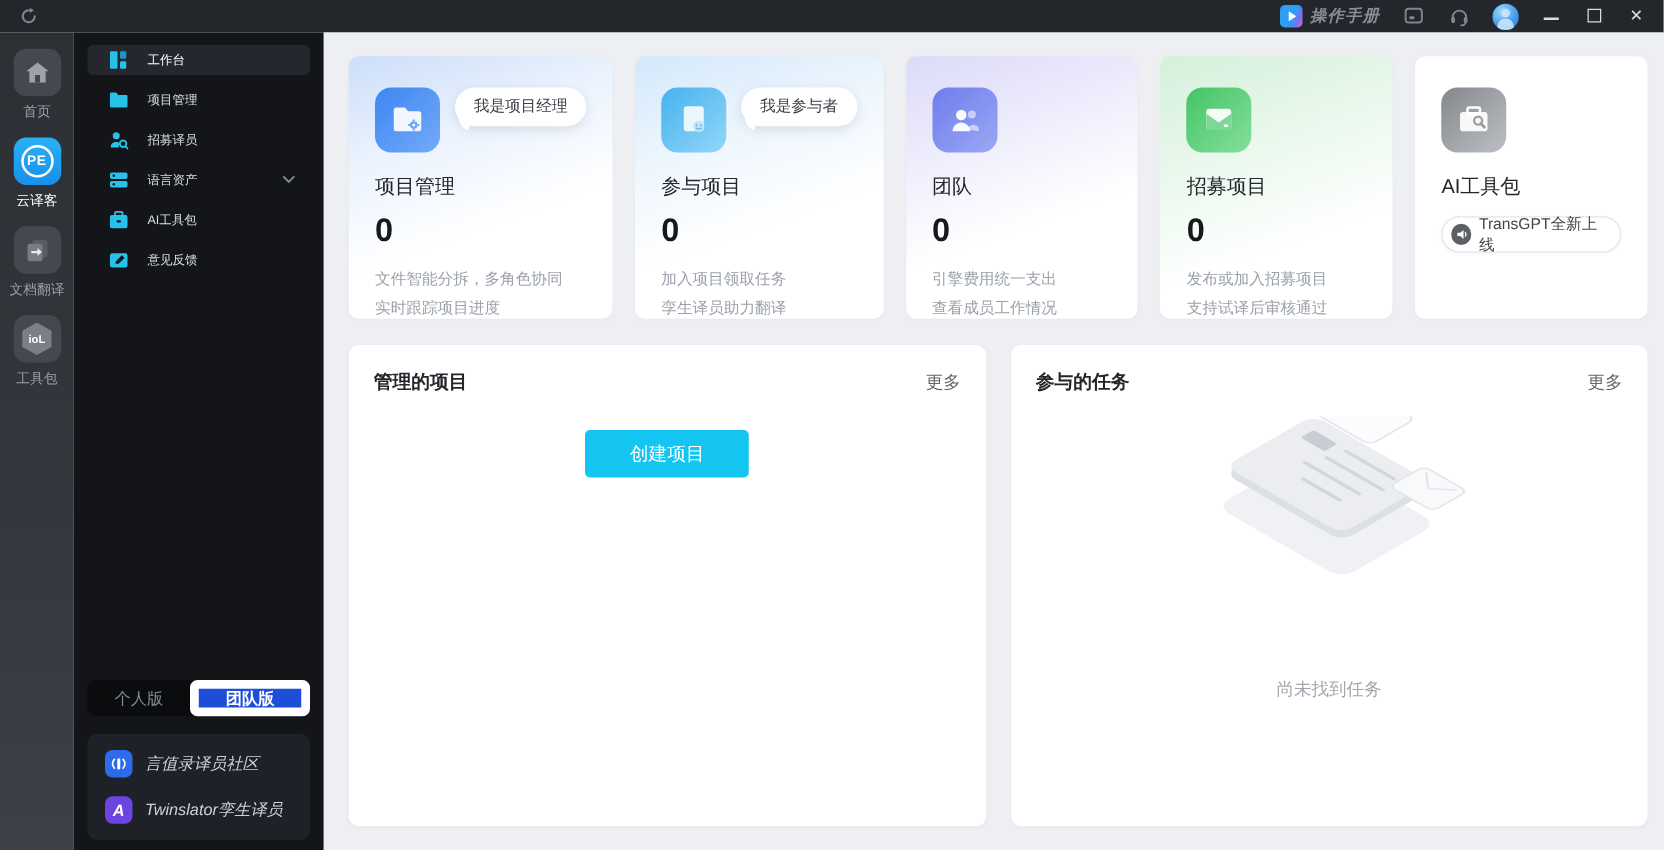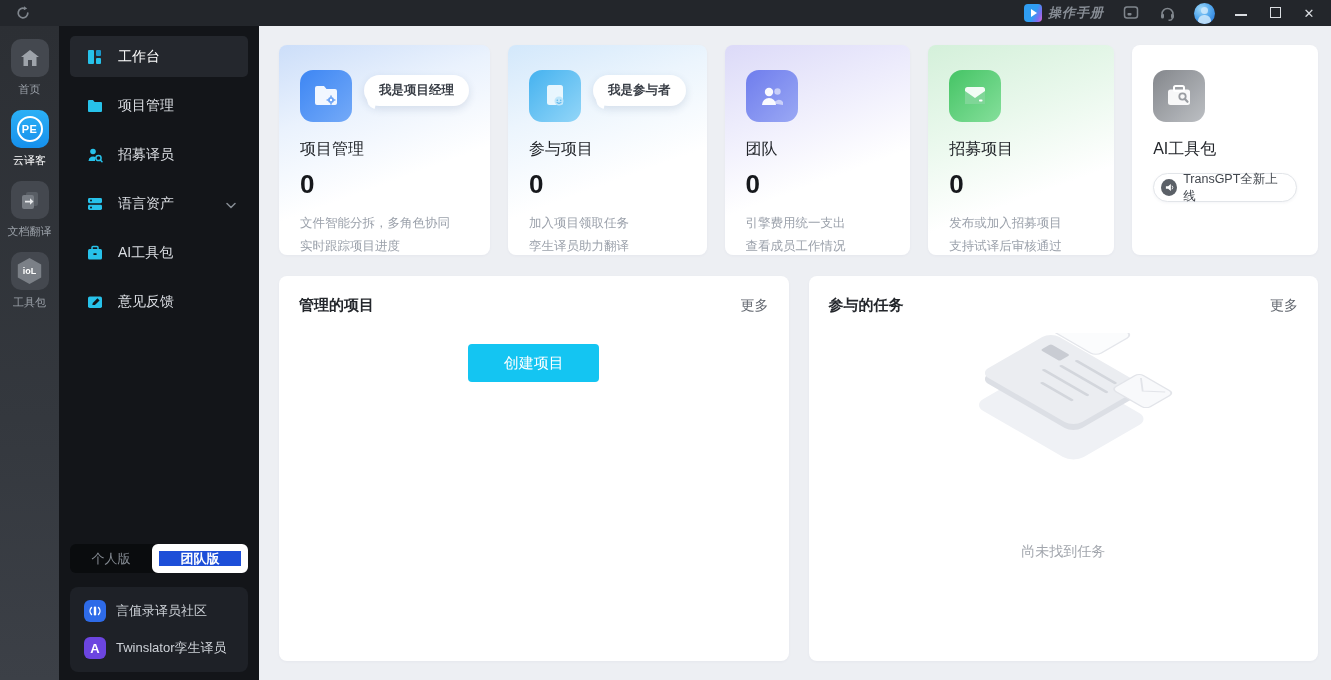--- a/index.html
+++ b/index.html
@@ -39,45 +39,45 @@
   .rail-tile.active { background:linear-gradient(180deg,#2bb0f6,#1690ec); }
   .rail-label { font-size:11px; color:#9aa0a8; margin-top:5px; white-space:nowrap; }
   .rail-item.active .rail-label { color:#ffffff; }
   .pe-logo { width:26px; height:26px; border-radius:50%; border:2.5px solid #fff; color:#fff;
     font-size:11px; font-weight:bold; display:flex; align-items:center; justify-content:center; letter-spacing:.5px; }
   .hex { width:26px; height:26px; background:#7b8087; clip-path:polygon(50% 0,95% 25%,95% 75%,50% 100%,5% 75%,5% 25%);
     display:flex; align-items:center; justify-content:center; color:#fff; font-size:9px; font-weight:bold; }
 
   
   .sidebar { width:200px; flex:0 0 200px; background:#131519; display:flex; flex-direction:column; padding:10px 11px 8px; }
-  .menu-item { height:41px; border-radius:5px; display:flex; align-items:center; padding:0 12px 0 17px;
-    margin-bottom:8px; cursor:pointer; color:#dbdee3; font-size:14px; }
+  .menu-item { height:24px; border-radius:5px; display:flex; align-items:center; padding:0 12px 0 17px;
+    margin-bottom:8px; cursor:pointer; color:#dbdee3; font-size:10px; }
   .menu-item.active { background:#24272d; color:#ffffff; }
   .menu-icon { width:16px; height:16px; margin-right:15px; flex:0 0 16px; }
   .menu-chevron { margin-left:auto; }
   .sidebar-bottom { margin-top:auto; }
   .edition-toggle { height:29px; background:#0a0c0e; border-radius:6px; display:flex; margin-bottom:14px; }
   .edition-opt { flex:1; display:flex; align-items:center; justify-content:center; font-size:13px; color:#868c94; cursor:pointer; }
   .edition-opt.selected { background:#1d4ed8; border:7px solid #ffffff; border-radius:6px; color:#fff; font-weight:bold; }
   .links-card { background:#1e2127; border-radius:8px; padding:13px 14px; display:flex; flex-direction:column; gap:15px; }
-  .link-row { display:flex; align-items:center; gap:10px; cursor:pointer; }
+  .link-row { display:flex; align-items:center; gap:10px; cursor:pointer;font-style:italic; }
   .link-icon { width:22px; height:22px; border-radius:6px; display:flex; align-items:center; justify-content:center; flex:0 0 22px; }
   .link-icon.blue { background:#2e6be8; }
   .link-icon.purple { background:#6c45e0; color:#fff; font-size:13px; font-weight:bold; }
   .link-label { font-size:13px; color:#ced2d8; }
 
   
   .main { flex:1; background:#edeff3; padding:19px 13px 19px 20px; display:flex; flex-direction:column; min-width:0; }
   .cards { display:flex; gap:18px; height:210px; flex:0 0 210px; }
   .card { flex:1; border-radius:8px; background:#fff; padding:25px 21px 0; box-shadow:0 1px 3px rgba(40,60,90,.04); cursor:pointer; }
   .card.g-blue   { background:linear-gradient(160deg,#ccdef9 0%,#eaf2fd 30%,#ffffff 62%); }
   .card.g-cyan   { background:linear-gradient(160deg,#d3e8fb 0%,#ecf5fd 30%,#ffffff 62%); }
   .card.g-purple { background:linear-gradient(160deg,#dcdaf8 0%,#edecfc 30%,#ffffff 62%); }
   .card.g-green  { background:linear-gradient(160deg,#d4f0da 0%,#e9f8ec 35%,#ffffff 68%); }
-  .card-iconrow { display:flex; align-items:center; height:52px; margin-bottom:17px;font-weight:bold; }
+  .card-iconrow { display:flex; align-items:flex-start; height:52px; margin-bottom:17px; }
   .card-tile { width:52px; height:52px; border-radius:13px; display:flex; align-items:center; justify-content:center; flex:0 0 52px; }
   .tile-blue   { background:linear-gradient(135deg,#3d86f3,#74aaf8); }
   .tile-cyan   { background:linear-gradient(135deg,#45b2ef,#93d6f8); }
   .tile-purple { background:linear-gradient(135deg,#6f7ded,#9aa8f4); }
   .tile-green  { background:linear-gradient(135deg,#45c465,#85df9b); }
   .tile-gray   { background:linear-gradient(135deg,#84878c,#bcbfc3); }
   .bubble { position:relative; margin-left:12px; background:#fff; border-radius:16px; height:31px;
     display:flex; align-items:center; padding:0 15px; font-size:12.5px; color:#3a3f47;
     box-shadow:0 3px 9px rgba(45,70,110,.14); white-space:nowrap; margin-bottom:12px; }
   .bubble::after { content:""; position:absolute; left:2px; bottom:-2px; width:10px; height:10px;

